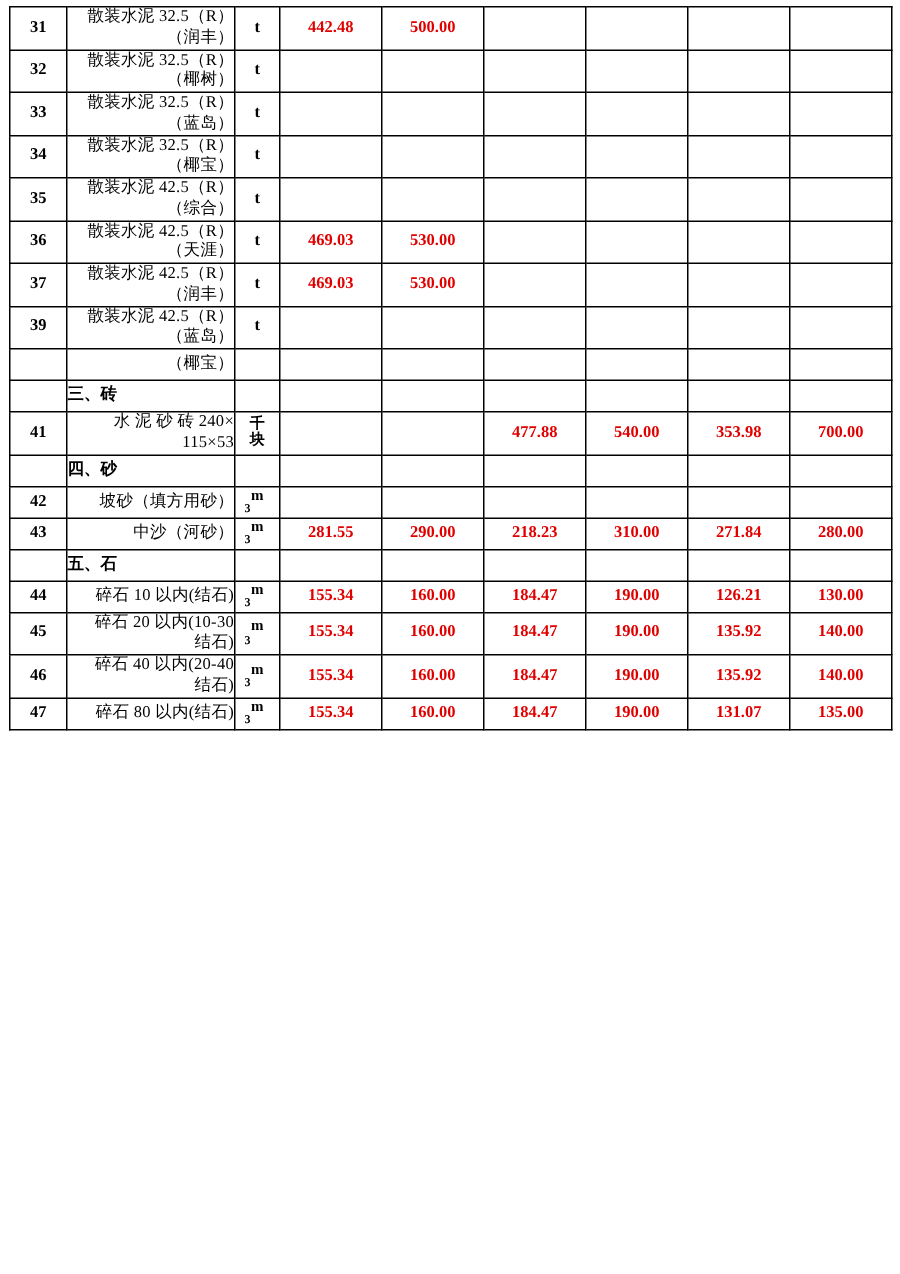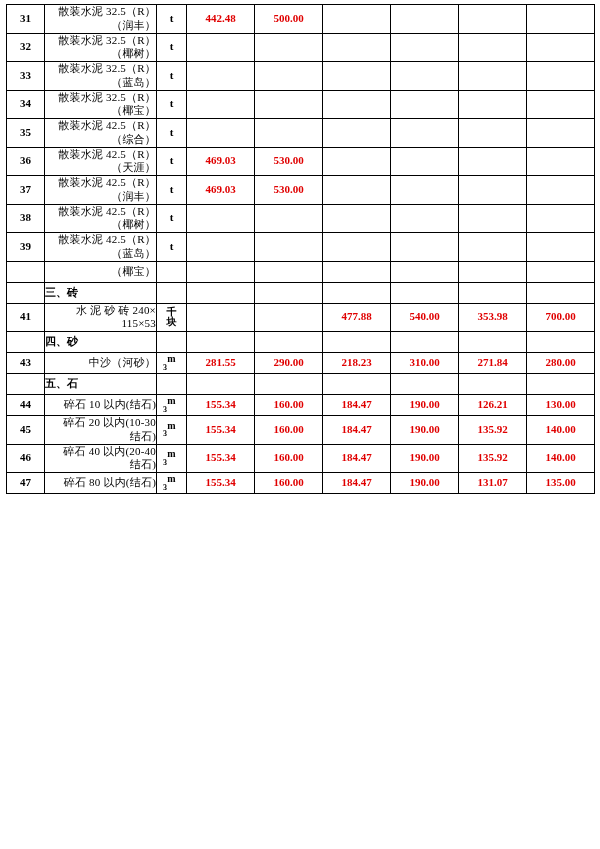--- a/index.html
+++ b/index.html
@@ -212,34 +212,20 @@
         </td>
         <td class="cell-unit">t</td>
         <td class="cell-val">469.03</td>
         <td class="cell-val">530.00</td>
         <td class="cell-val"></td>
         <td class="cell-val"></td>
         <td class="cell-val"></td>
         <td class="cell-val"></td>
       </tr>
 
-      <tr class="row-tall">
-        <td class="cell-no">38</td>
-        <td class="cell-name">
-          <span class="nm-two">散装水泥 42.5（R）</span>
-          <span class="l2">（椰树）</span>
-        </td>
-        <td class="cell-unit">t</td>
-        <td class="cell-val"></td>
-        <td class="cell-val"></td>
-        <td class="cell-val"></td>
-        <td class="cell-val"></td>
-        <td class="cell-val"></td>
-        <td class="cell-val"></td>
-      </tr>
 
       <tr class="row-tall">
         <td class="cell-no">39</td>
         <td class="cell-name">
           <span class="nm-two">散装水泥 42.5（R）</span>
           <span class="l2">（蓝岛）</span>
         </td>
         <td class="cell-unit">t</td>
         <td class="cell-val"></td>
         <td class="cell-val"></td>
@@ -296,20 +282,34 @@
         <td class="cell-section">四、砂</td>
         <td class="cell-unit"></td>
         <td class="cell-val"></td>
         <td class="cell-val"></td>
         <td class="cell-val"></td>
         <td class="cell-val"></td>
         <td class="cell-val"></td>
         <td class="cell-val"></td>
       </tr>
 
+      <tr class="row-mid">
+        <td class="cell-no">42</td>
+        <td class="cell-name">坡砂（填方用砂）</td>
+        <td class="cell-unit stack">
+          <span>m</span>
+          <span class="sub">3</span>
+        </td>
+        <td class="cell-val"></td>
+        <td class="cell-val"></td>
+        <td class="cell-val"></td>
+        <td class="cell-val"></td>
+        <td class="cell-val"></td>
+        <td class="cell-val"></td>
+      </tr>
 
       <tr class="row-tall">
         <td class="cell-no">43</td>
         <td class="cell-name">中沙（河砂）</td>
         <td class="cell-unit stack">
           <span>m</span>
           <span class="sub">3</span>
         </td>
         <td class="cell-val">281.55</td>
         <td class="cell-val">290.00</td>

